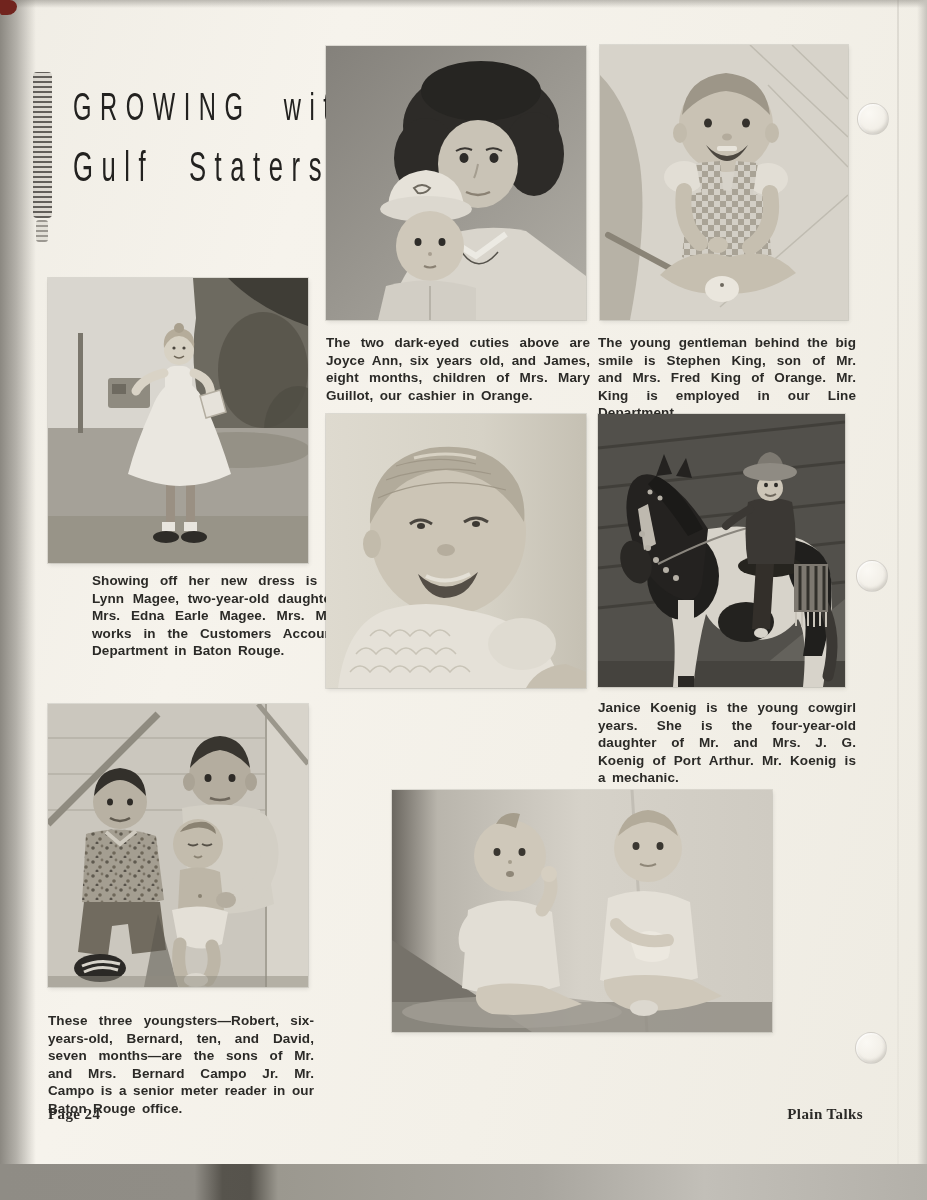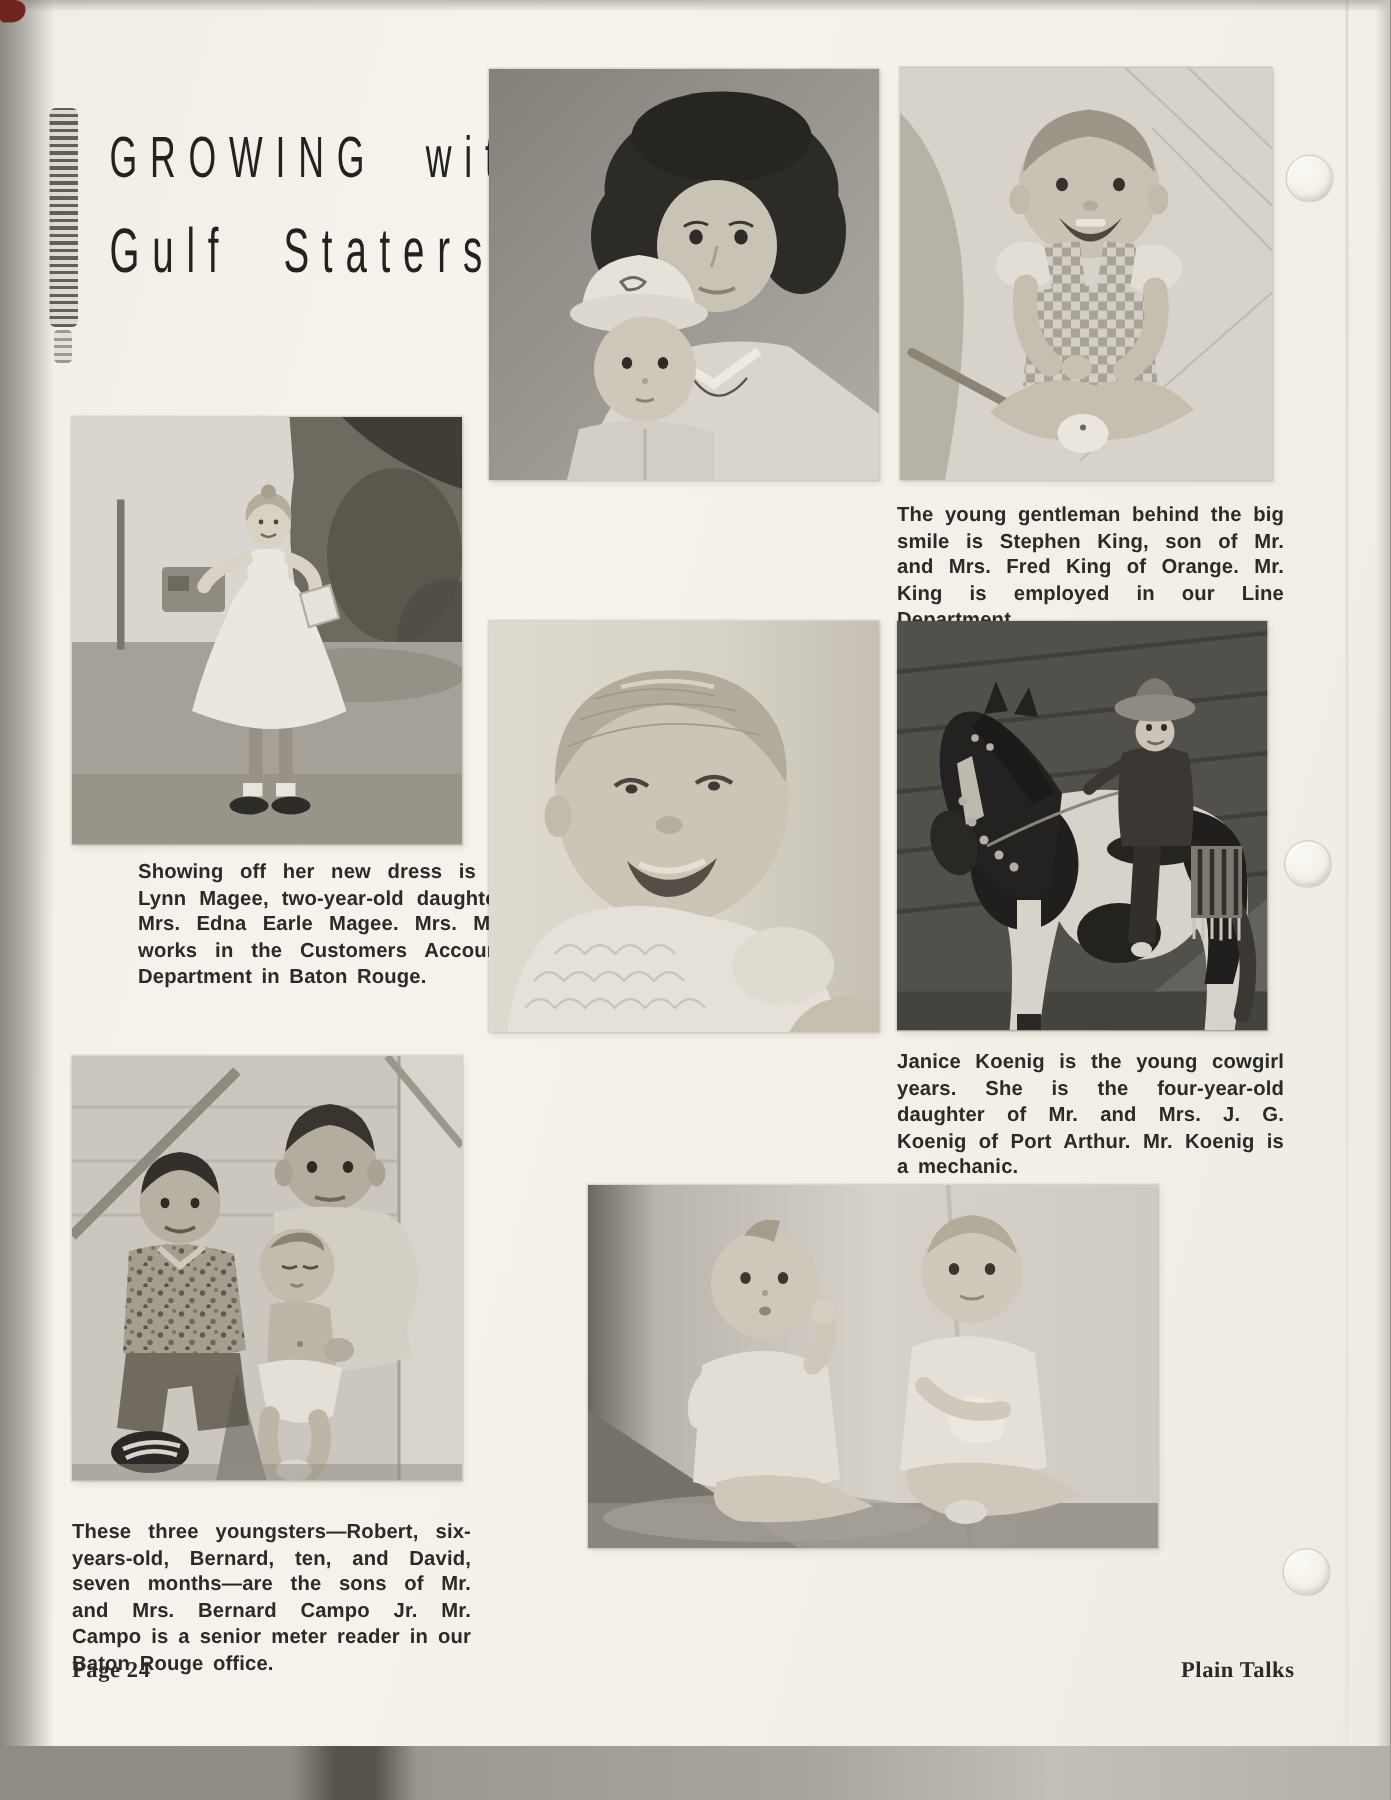--- a/index.html
+++ b/index.html
@@ -154,20 +154,21 @@
       <path d="M88 142 Q96 136 104 142 Q100 148 92 147 Z" fill="none" stroke="#6e695f" stroke-width="2"></path>
       <ellipse cx="104" cy="200" rx="34" ry="35" fill="#cfc8ba"></ellipse>
       <ellipse cx="92" cy="196" rx="3.5" ry="4" fill="#2e2c29"></ellipse>
       <ellipse cx="116" cy="196" rx="3.5" ry="4" fill="#2e2c29"></ellipse>
       <circle cx="104" cy="208" r="2" fill="#a89f90"></circle>
       <path d="M98 220 Q104 223 110 220" stroke="#8a8173" stroke-width="2" fill="none"></path>
       <path d="M60 240 Q104 228 150 242 L150 274 L52 274 Z" fill="#d2cec5"></path>
       <line x1="104" y1="240" x2="104" y2="274" stroke="#b7b3a9" stroke-width="2"></line>
     </svg>
   </div>
+  <div class="caption cap-guillot">The two dark-eyed cuties above are Joyce Ann, six years old, and James, eight months, children of Mrs. Mary Guillot, our cashier in Orange.</div>
 
   <div class="photo ph-king">
     <svg viewBox="0 0 248 275" preserveAspectRatio="none">
       <defs>
           <pattern id="ck3" width="12" height="12" patternUnits="userSpaceOnUse">
         <rect width="12" height="12" fill="#d3cfc6"></rect>
         <rect width="6" height="6" fill="#a9a396"></rect>
         <rect x="6" y="6" width="6" height="6" fill="#a9a396"></rect>
       </pattern>
         </defs>

